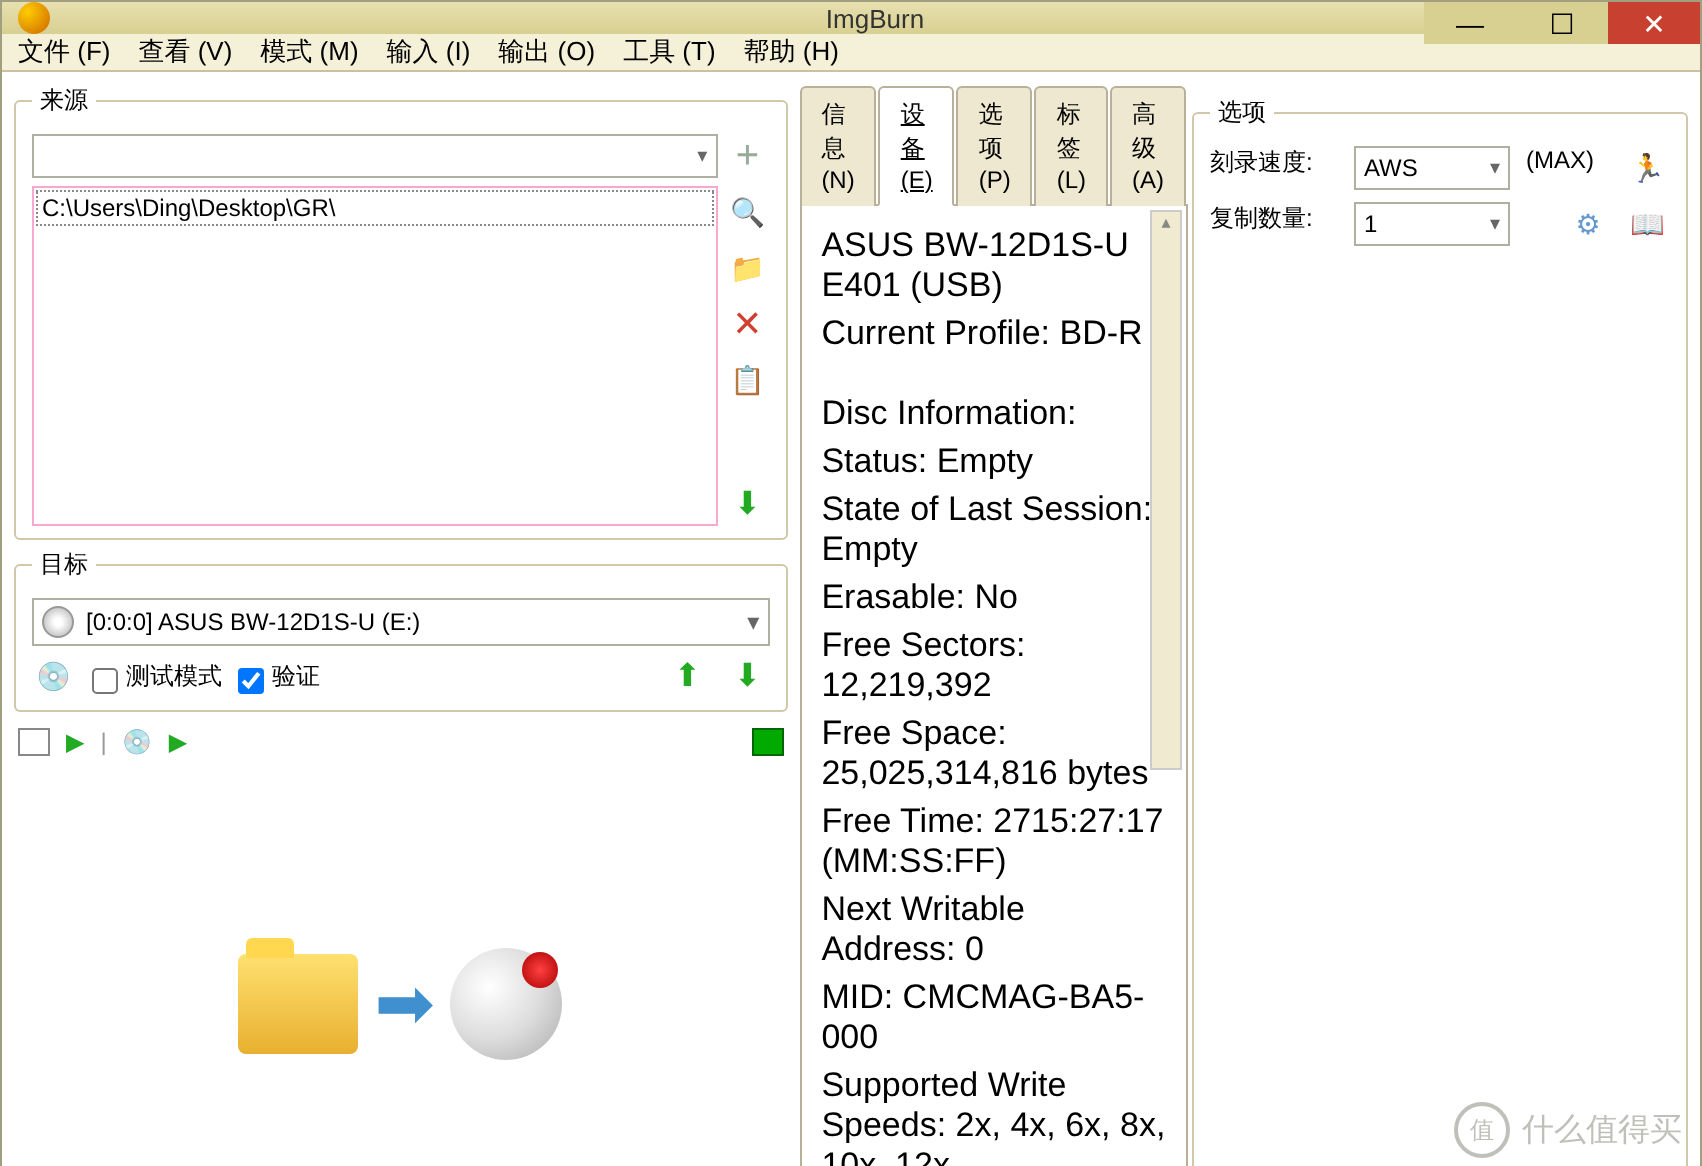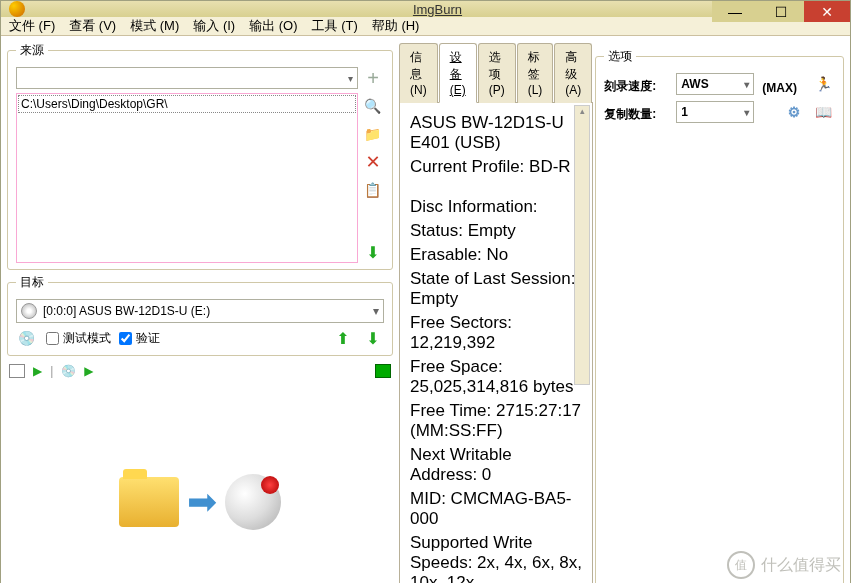--- a/index.html
+++ b/index.html
@@ -1,20 +1,20 @@
 <!DOCTYPE html>
 <html><head>
 <meta charset="utf-8">
 <style>
 * { box-sizing: border-box; margin: 0; padding: 0; }
 body { font-family: "Microsoft YaHei", "Segoe UI", sans-serif; font-size: 12px; background: #fff; width: 851px; height: 583px; overflow: hidden; position: relative; }
 .window { width: 851px; height: 583px; display: flex; flex-direction: column; border: 1px solid #a0a080; }
 .titlebar { height: 30px; background: linear-gradient(#e8e0b0, #d8d090); display: flex; align-items: center; position: relative; }
 .titlebar .icon { width: 16px; height: 16px; margin-left: 8px; border-radius: 50%; background: radial-gradient(circle at 30% 30%, #ffcc00, #cc6600); }
-.titlebar .title { flex: 1; text-align: center; font-size: 13px; color: #333; text-decoration: underline; }
+.titlebar .title { flex: 1; text-align: center; font-size: 13px; color: #333; }
 .titlebar .controls { display: flex; position: absolute; right: 0; top: 0; }
 .titlebar .controls div { width: 46px; height: 21px; display: flex; align-items: center; justify-content: center; font-size: 14px; }
 .titlebar .min { background: #d8d090; }
 .titlebar .max { background: #d8d090; }
 .titlebar .close { background: #c84030; color: #fff; width: 48px; height: 23px; font-size: 18px; }
 .menubar { height: 26px; background: #f5f0d8; display: flex; align-items: center; padding: 0 8px; gap: 14px; border-bottom: 1px solid #ccc0a0; }
 .menubar span { font-size: 13px; cursor: default; }
 .content { flex: 1; display: flex; background: #fff; padding: 6px; gap: 6px; }
 .left { width: 406px; display: flex; flex-direction: column; gap: 4px; }
 .right { flex: 1; display: flex; flex-direction: row; gap: 2px; }
@@ -25,38 +25,38 @@
 .source-right { display: flex; flex-direction: column; gap: 6px; align-items: center; }
 .dropdown { height: 22px; border: 1px solid #b0b0a0; background: #fff; display: flex; align-items: center; justify-content: flex-end; padding-right: 4px; }
 .dropdown::after { content: "▾"; font-size: 10px; color: #666; }
 .listbox { height: 170px; border: 1px solid #f9a8d4; background: #fff; padding: 2px; overflow: auto; }
 .listbox .item { padding: 1px 2px; }
 .iconbtn { width: 22px; height: 22px; display: flex; align-items: center; justify-content: center; cursor: pointer; font-size: 14px; }
 .dest-select { height: 24px; border: 1px solid #b0b0a0; background: #fff; display: flex; align-items: center; padding: 0 4px; gap: 6px; }
 .dest-select::after { content: "▾"; margin-left: auto; color: #666; }
 .disc-icon { width: 16px; height: 16px; border-radius: 50%; background: radial-gradient(circle, #fff 20%, #ccc 70%); border: 1px solid #999; }
 .dest-row { display: flex; align-items: center; gap: 8px; margin-top: 4px; }
-.checkbox { display: flex; align-items: center; gap: 4px; }
+.checkbox { display: flex; align-items: flex-end; gap: 4px; }
 .checkbox input { width: 13px; height: 13px; }
 .toolbar-row { display: flex; align-items: center; gap: 8px; padding: 4px 2px; }
 .big-action { flex: 1; display: flex; align-items: center; justify-content: center; gap: 8px; padding: 10px 0 0 0; }
 .folder-icon { width: 60px; height: 50px; background: linear-gradient(#ffe070, #e8b030); border-radius: 4px; position: relative; }
 .folder-icon::before { content: ""; position: absolute; top: -8px; left: 4px; width: 24px; height: 10px; background: #ffd850; border-radius: 3px 3px 0 0; }
 .arrow-big { font-size: 36px; color: #4090d0; }
 .disc-big { width: 56px; height: 56px; border-radius: 50%; background: radial-gradient(circle at 35% 35%, #fff, #ddd 50%, #aaa); position: relative; }
 .disc-big::after { content: ""; position: absolute; top: 2px; right: 2px; width: 18px; height: 18px; background: radial-gradient(circle, #ff4040, #aa0000); border-radius: 50%; }
 .tabs { display: flex; border-bottom: 1px solid #b8b098; }
 .tab { padding: 5px 10px; border: 1px solid #b8b098; border-bottom: none; background: #eee8d0; margin-right: 1px; border-radius: 3px 3px 0 0; font-size: 12px; cursor: pointer; position: relative; top: 1px; }
 .tab.active { background: #fff; border-bottom: 1px solid #fff; text-decoration: underline; }
 .tabpanel { flex: 1; border: 1px solid #b8b098; border-top: none; padding: 10px; position: relative; background: #fff; }
 .tabpanel .scroll { position: absolute; right: 2px; top: 2px; width: 16px; height: 280px; background: #f0ead0; border: 1px solid #ccc; }
 .tabpanel .scroll::before { content: "▴"; display: block; text-align: center; font-size: 9px; color: #888; }
 .info-text div { margin-bottom: 4px; font-size: 17px; }
 .options-grp { margin-top: 6px; }
-.opt-row { display: flex; align-items: flex-end; gap: 8px; margin-bottom: 6px; font-weight: bold; }
+.opt-row { display: flex; align-items: flex-start; gap: 8px; margin-bottom: 6px; }
 .opt-row label { width: 64px; }
 .combo { height: 22px; width: 78px; border: 1px solid #b0b0a0; display: flex; align-items: center; padding: 0 4px; background: #fff; }
 .combo::after { content: "▾"; margin-left: auto; font-size: 10px; color: #666; }
 .statusbar { height: 22px; background: #f5f0d8; display: flex; align-items: flex-start; padding: 0 8px; font-size: 12px; border-top: 1px solid #ccc0a0; }
 .watermark { position: absolute; right: 10px; bottom: 4px; font-size: 16px; color: rgba(150,150,140,0.6); display: flex; align-items: center; gap: 6px; pointer-events: none; }
 .watermark .wm-circle { width: 28px; height: 28px; border: 2px solid rgba(150,150,140,0.6); border-radius: 50%; display: flex; align-items: center; justify-content: center; font-size: 12px; }
 .sq { width: 16px; height: 14px; border: 1px solid #888; display: inline-block; }
 .green-tri { color: #2a2; }
 .green-arrow { color: #2a2; font-size: 16px; }
 </style>
@@ -156,22 +156,22 @@
           <div class="tab">高级 (A)</div>
         </div>
         <div class="tabpanel">
           <div class="scroll"></div>
           <div class="info-text">
             <div>ASUS BW-12D1S-U E401 (USB)</div>
             <div>Current Profile: BD-R</div>
             <div style="height:12px;"></div>
             <div>Disc Information:</div>
             <div>Status: Empty</div>
+            <div>State of Last Session: Empty</div>
             <div>Erasable: No</div>
-            <div>State of Last Session: Empty</div>
             <div>Free Sectors: 12,219,392</div>
             <div>Free Space: 25,025,314,816 bytes</div>
             <div>Free Time: 2715:27:17 (MM:SS:FF)</div>
             <div>Next Writable Address: 0</div>
             <div>MID: CMCMAG-BA5-000</div>
             <div>Supported Write Speeds: 2x, 4x, 6x, 8x, 10x, 12x</div>
           </div>
         </div>
       </div>
 

